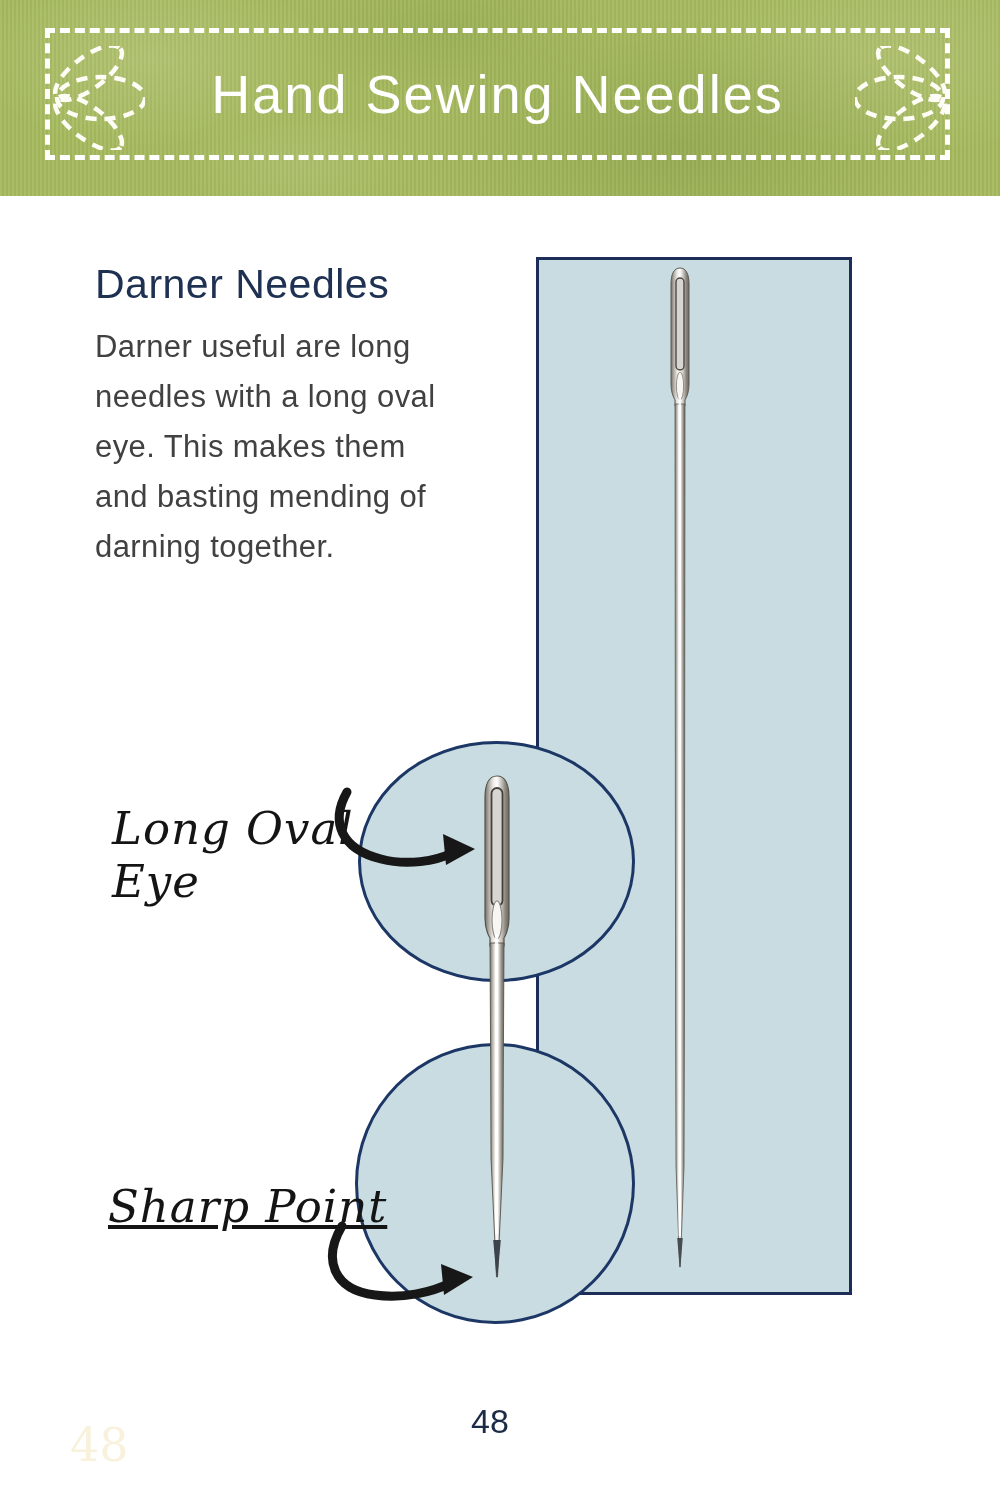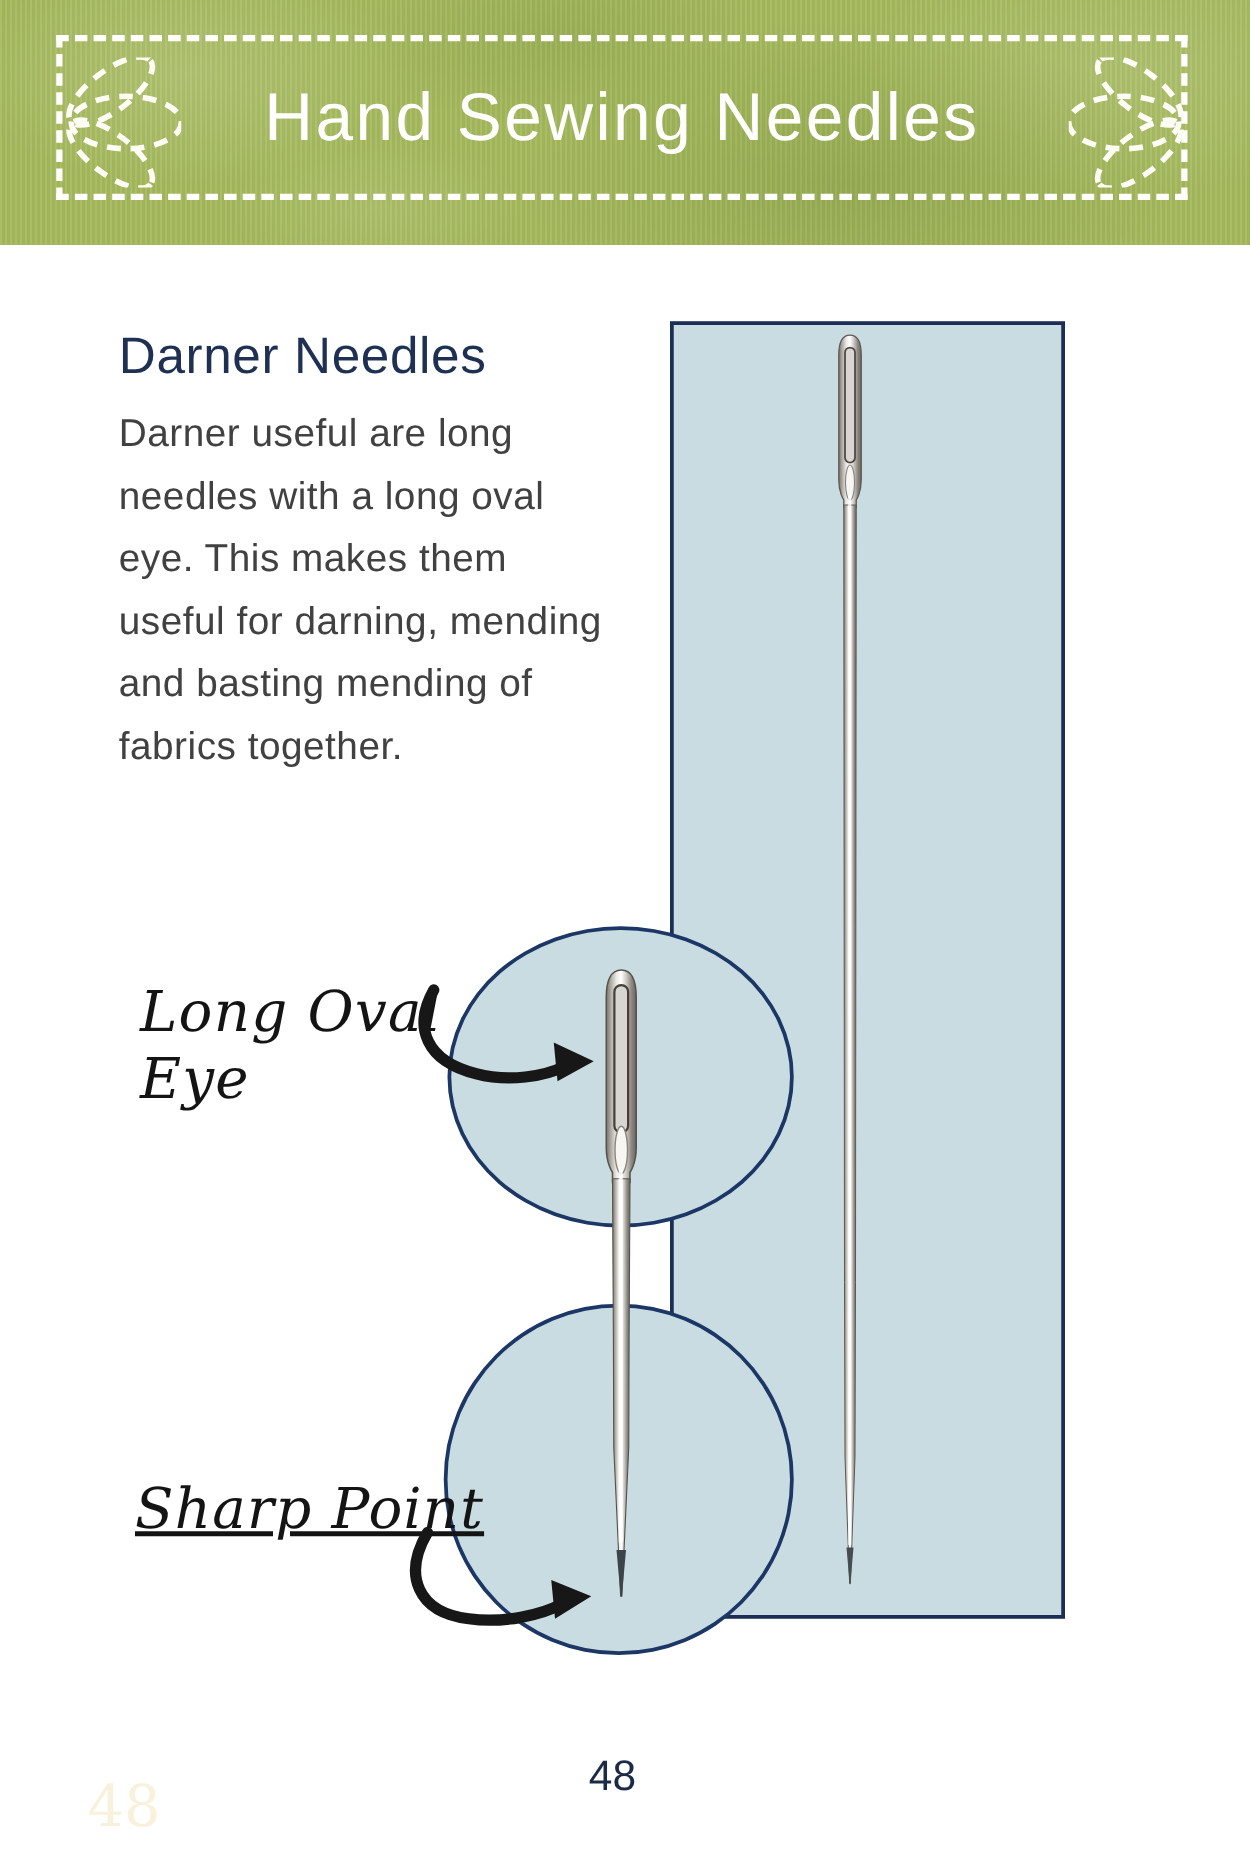--- a/index.html
+++ b/index.html
@@ -32,21 +32,21 @@
     border:3px solid #1c2e57;box-sizing:border-box;}
 
   
   .closeup{background:#c8dce1;border:3px solid #1c3766;border-radius:50%;box-sizing:border-box;}
   .closeup-eye{left:358px;top:741px;width:277px;height:241px;}
   .closeup-point{left:355px;top:1043px;width:280px;height:281px;}
 
   
   .script-label{font-family:"DejaVu Serif",serif;font-style:italic;color:#141414;
     font-size:45px;line-height:53px;letter-spacing:1px;}
-  .label-eye{left:112px;top:783px;}
+  .label-eye{left:112px;top:802px;}
   .label-point{left:108px;top:1180px;white-space:nowrap;text-decoration:underline;}
 
   
   .page-number{left:440px;top:1402px;width:100px;text-align:center;
     font-size:34px;color:#1b2a45;font-weight:300;}
   .page-number-watermark{left:70px;top:1418px;font-family:"DejaVu Serif",serif;
     font-size:46px;color:#f8f2dd;font-weight:400;}
 
   svg{display:block;}
 </style>
@@ -88,23 +88,22 @@
       </g>
     </svg>
   </header>
 
   <h2 class="abs section-heading" style="margin:0;">Darner Needles</h2>
 
   <div class="abs paragraph">
     <div class="pline">Darner useful are long</div>
     <div class="pline">needles with a long oval</div>
     <div class="pline">eye. This makes them</div>
-    <div class="pline">useful for darning, mending</div>
     <div class="pline">and basting mending of</div>
-    <div class="pline">fabrics together.</div>
+    <div class="pline">darning together.</div>
   </div>
 
   <div class="abs photo-panel"></div>
 
   <svg class="abs" style="left:663px;top:266px;" width="34" height="1004" viewBox="0 0 34 1004">
     <defs>
       <linearGradient id="metal" x1="0" y1="0" x2="1" y2="0">
         <stop offset="0" stop-color="#76726b"></stop>
           <stop offset=".14" stop-color="#aaa69f"></stop>
         <stop offset=".34" stop-color="#eceae6"></stop>

